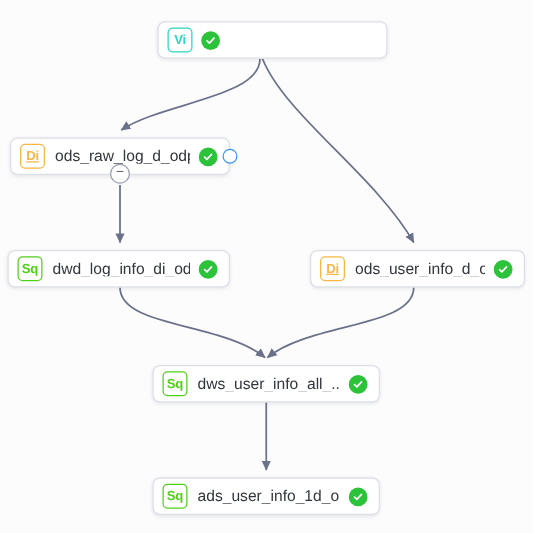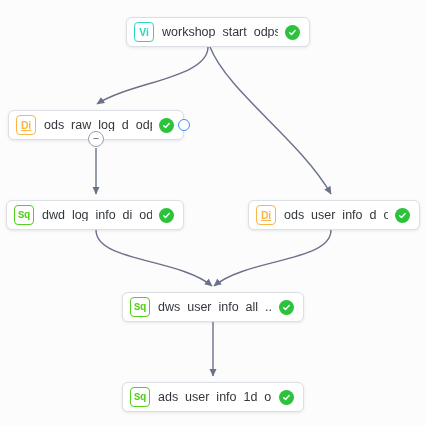--- a/index.html
+++ b/index.html
@@ -50,21 +50,21 @@
     align-items: center;
     justify-content: center;
     font-size: 10.5px;
     font-weight: bold;
     line-height: 1;
     letter-spacing: -0.2px;
     background: #fff;
   }
   .badge-vi { border-color: #2bd4c4; color: #2bd4c4; }
   .badge-di { border-color: #f8b646; color: #f8b646; text-decoration: underline; }
-  .badge-sq { border-color: #52d01a; color: #52d01a; font-family: Liberation Mono, monospace; }
+  .badge-sq { border-color: #52d01a; color: #52d01a; }
   .node-label {
     flex: 1;
     margin-left: 8px;
     font-size: 12.5px;
     color: #32373d;
     white-space: nowrap;
     overflow: hidden;
     line-height: 1;
   }
   .status {
@@ -125,21 +125,20 @@
         <path d="M 210 47 C 228 92 300 140 331 194"></path>
         <path d="M 96 148 L 96 194"></path>
         <path d="M 96 230 C 96 262 178 258 212 286"></path>
         <path d="M 331 230 C 331 262 248 258 214 286"></path>
         <path d="M 213 322 L 213 376"></path>
       </g>
   </svg>
   <div id="node-layer">
       <div class="node" style="left: 126px; top: 17px; width: 184px;">
         <div class="badge badge-vi">Vi</div>
-        <div class="node-label">workshop_start_odps</div>
         <div class="status">
           <svg width="9" height="9" viewBox="0 0 12 12">
             <path d="M2.2 6.2 L4.7 8.6 L9.6 3.4" fill="none" stroke="#ffffff" stroke-width="1.8" stroke-linecap="round" stroke-linejoin="round"></path>
           </svg>
         </div>
       </div>
       <div class="node" style="left: 8px; top: 110px; width: 176px;">
         <div class="badge badge-di">Di</div>
         <div class="node-label">ods_raw_log_d_odps</div>
         <div class="status">

